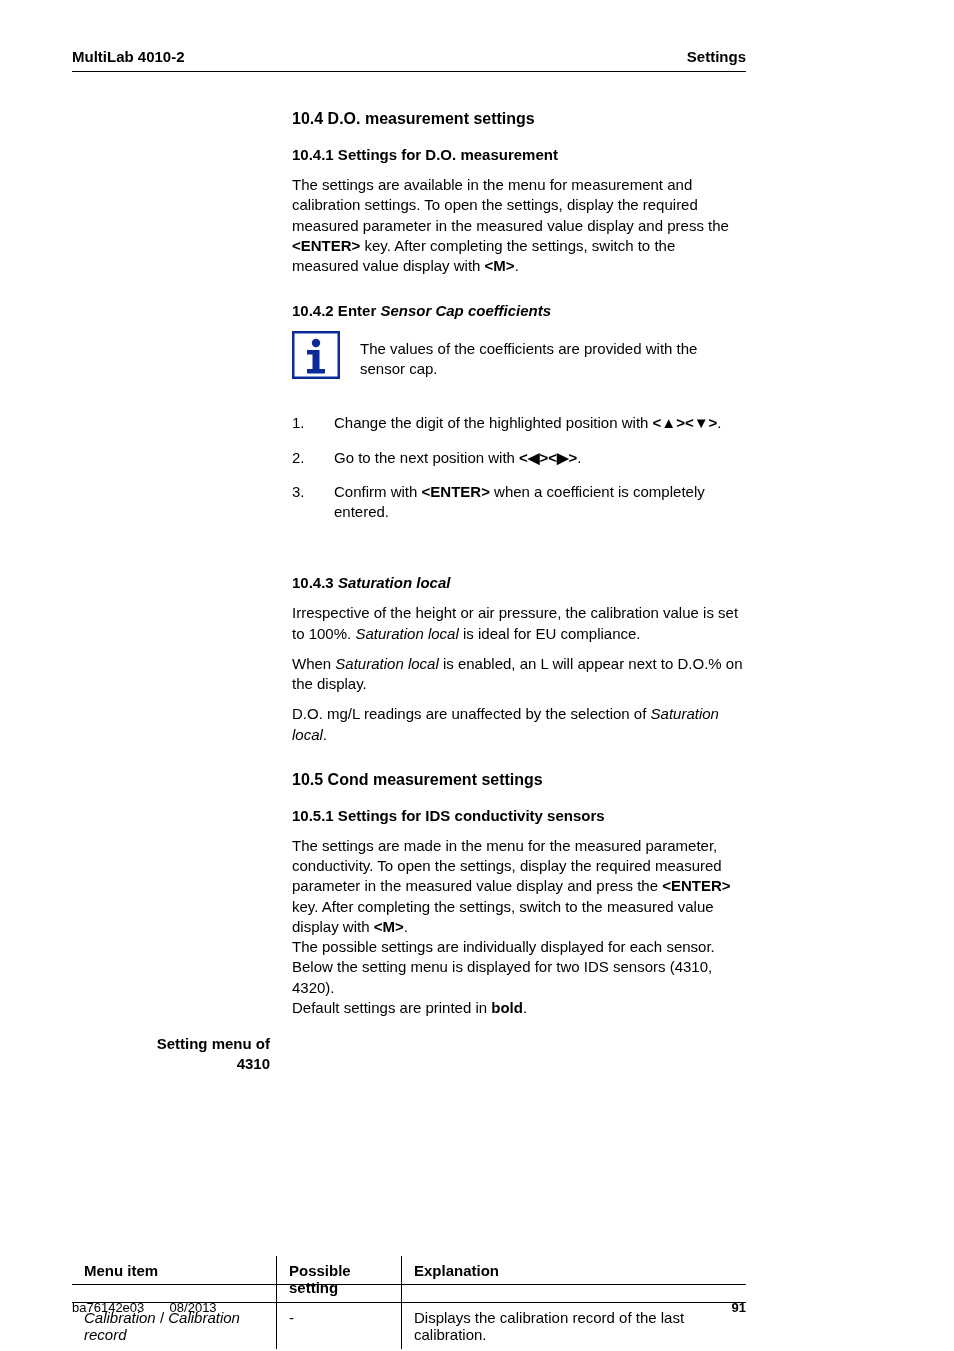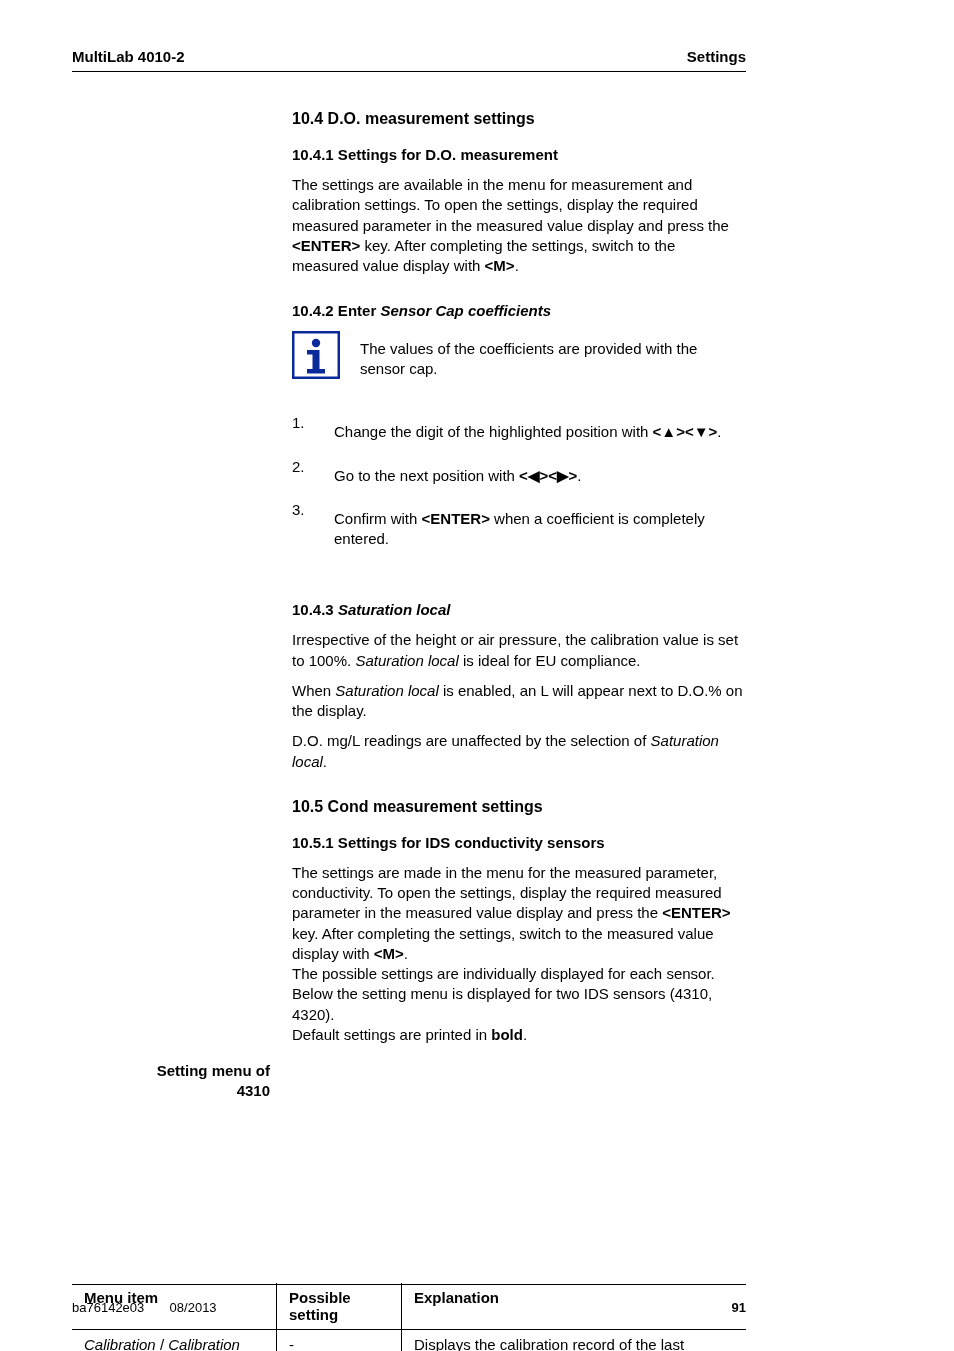--- a/index.html
+++ b/index.html
@@ -66,21 +66,21 @@
     list-style: none;
     padding: 0; margin: 0 0 26px 0;
   }
   ol.steps li {
     display: flex;
     gap: 26px;
     margin-bottom: 14px;
     line-height: 1.35;
   }
   ol.steps li .num { width: 16px; flex: 0 0 16px; }
-  ol.steps li .txt { flex: 1; margin-top: 9px; }
+  ol.steps li .txt { flex: 1; }
 
   .block-gap { height: 26px; }
 
   
   .side-and-body {
     display: flex;
     align-items: flex-start;
     flex-direction: column;
   }
   .side-label {

